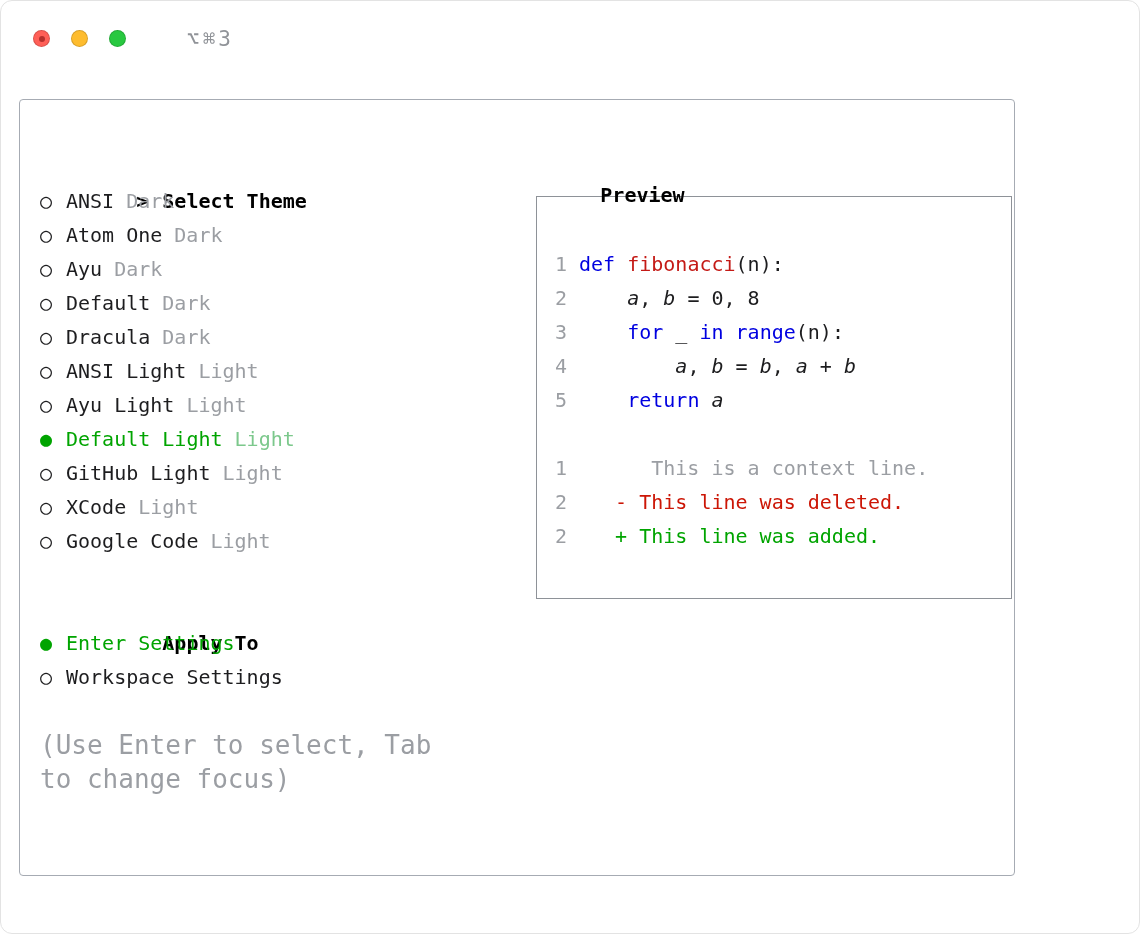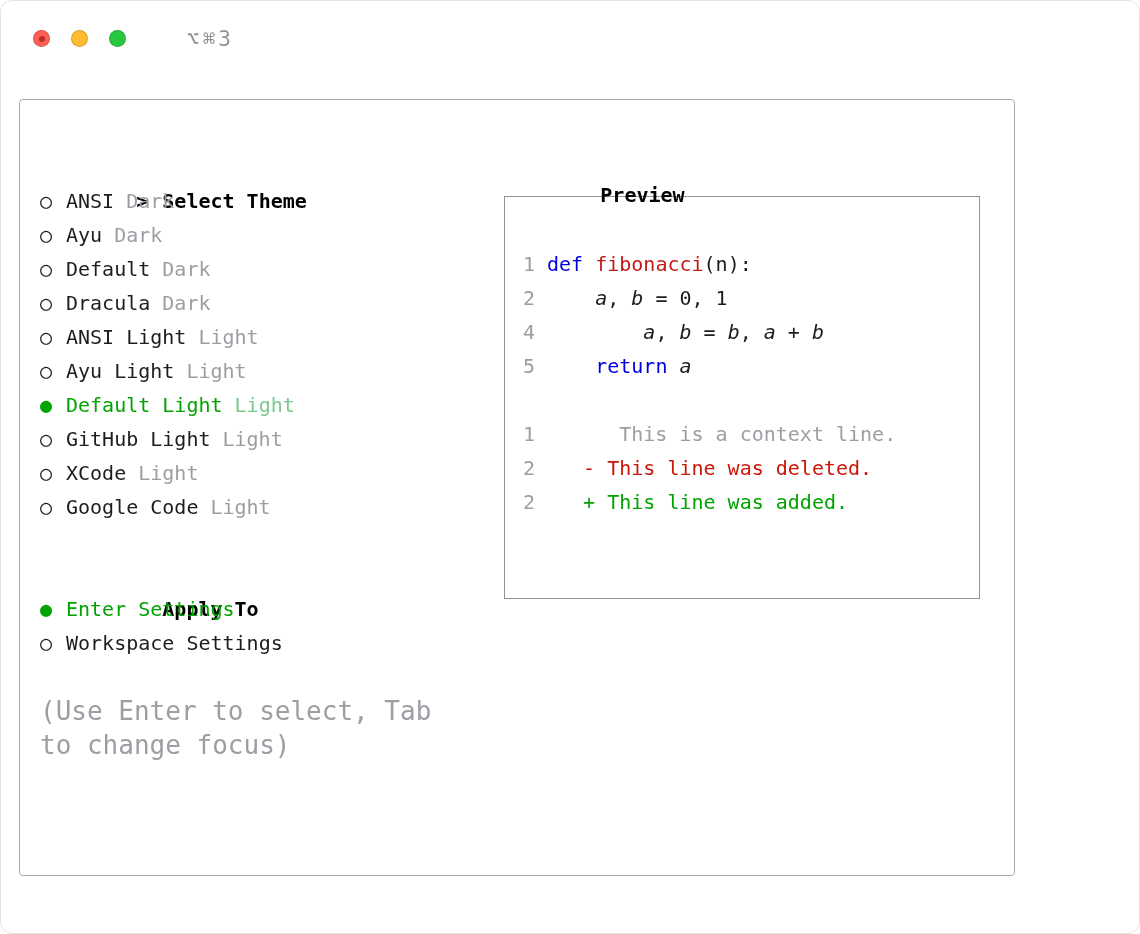--- a/index.html
+++ b/index.html
@@ -36,21 +36,21 @@
   .indent{padding-left:26px;}
   .opt-name{color:var(--text);text-align:center;}
   .variant{margin-left:12px;color:var(--muted-gray);}
   .option.selected .bullet{color:var(--accent-green);}
   .option.selected .opt-name{color:var(--accent-green);}
   .option.selected .variant{color:var(--selected-variant-green);}
   .option{cursor:pointer;}
   .spacer{height:34px;}
   .help{width:400px;color:var(--muted-gray);font-size:26px;line-height:34px;}
   .preview-col{position:absolute;left:484px;top:44px;font-size:20px;}
-  .preview-box{margin-top:18px;width:476px;height:403px;box-sizing:border-box;border:1px solid var(--preview-border);background:#fff;padding:50px 0 0 18px;overflow:hidden;}
+  .preview-box{margin-top:18px;width:476px;height:403px;box-sizing:border-box;border:1px solid var(--preview-border);background:#fff;padding:50px 0 0 18px;overflow:hidden;margin-left:32px;}
   .code-line{height:34px;line-height:34px;white-space:pre;font-size:20px;}
   .lnum{display:inline-block;width:12px;margin-right:12px;text-align:right;color:var(--muted-gray);}
   .tok-plain{color:var(--text);}
   .tok-keyword{color:var(--keyword-blue);}
   .tok-function{color:var(--function-red);}
   .tok-variable{color:var(--text);font-style:italic;}
   .tok-context{color:var(--muted-gray);}
   .tok-deleted{color:var(--deleted-red);}
   .tok-added{color:var(--added-green);}
 </style>
@@ -67,20 +67,21 @@
 
   <div class="panel">
 
     <div class="left-col">
       <div class="row">
         <span class="bullet heading">&gt;</span><span class="heading">Select Theme</span>
       </div>
 
       <div>
           <div class="row option"><span class="bullet">○</span><span class="opt-name">ANSI</span><span class="variant">Dark</span></div>
+          <div class="row option"><span class="bullet">○</span><span class="opt-name">Atom One</span><span class="variant">Dark</span></div>
           <div class="row option"><span class="bullet">○</span><span class="opt-name">Ayu</span><span class="variant">Dark</span></div>
           <div class="row option"><span class="bullet">○</span><span class="opt-name">Default</span><span class="variant">Dark</span></div>
           <div class="row option"><span class="bullet">○</span><span class="opt-name">Dracula</span><span class="variant">Dark</span></div>
           <div class="row option"><span class="bullet">○</span><span class="opt-name">ANSI Light</span><span class="variant">Light</span></div>
           <div class="row option"><span class="bullet">○</span><span class="opt-name">Ayu Light</span><span class="variant">Light</span></div>
           <div class="row option selected"><span class="bullet">●</span><span class="opt-name">Default Light</span><span class="variant">Light</span></div>
           <div class="row option"><span class="bullet">○</span><span class="opt-name">GitHub Light</span><span class="variant">Light</span></div>
           <div class="row option"><span class="bullet">○</span><span class="opt-name">XCode</span><span class="variant">Light</span></div>
           <div class="row option"><span class="bullet">○</span><span class="opt-name">Google Code</span><span class="variant">Light</span></div>
         </div>
@@ -101,21 +102,22 @@
       <div class="help">(Use Enter to select, Tab to change focus)</div>
     </div>
 
     <div class="preview-col">
       <div class="row">
         <span class="heading">Preview</span>
       </div>
       <div class="preview-box">
         <div>
             <div class="code-line"><span class="lnum">1</span><span class="lcontent"><span class="tok-keyword">def</span><span class="tok-plain"> </span><span class="tok-function">fibonacci</span><span class="tok-plain">(n):</span></span></div>
-            <div class="code-line"><span class="lnum">2</span><span class="lcontent"><span class="tok-plain">    </span><span class="tok-variable">a</span><span class="tok-plain">, </span><span class="tok-variable">b</span><span class="tok-plain"> = 0, 1</span></span></div>
+            <div class="code-line"><span class="lnum">2</span><span class="lcontent"><span class="tok-plain">    </span><span class="tok-variable">a</span><span class="tok-plain">, </span><span class="tok-variable">b</span><span class="tok-plain"> = 0, 8</span></span></div>
+            <div class="code-line"><span class="lnum">3</span><span class="lcontent"><span class="tok-plain">    </span><span class="tok-keyword">for</span><span class="tok-plain"> _ </span><span class="tok-keyword">in</span><span class="tok-plain"> </span><span class="tok-keyword">range</span><span class="tok-plain">(n):</span></span></div>
             <div class="code-line"><span class="lnum">4</span><span class="lcontent"><span class="tok-plain">        </span><span class="tok-variable">a</span><span class="tok-plain">, </span><span class="tok-variable">b</span><span class="tok-plain"> = </span><span class="tok-variable">b</span><span class="tok-plain">, </span><span class="tok-variable">a</span><span class="tok-plain"> + </span><span class="tok-variable">b</span></span></div>
             <div class="code-line"><span class="lnum">5</span><span class="lcontent"><span class="tok-plain">    </span><span class="tok-keyword">return</span><span class="tok-plain"> </span><span class="tok-variable">a</span></span></div>
             <div class="code-line"><span class="lnum"></span><span class="lcontent"></span></div>
             <div class="code-line"><span class="lnum">1</span><span class="lcontent"><span class="tok-context">      This is a context line.</span></span></div>
             <div class="code-line"><span class="lnum">2</span><span class="lcontent"><span class="tok-deleted">   - This line was deleted.</span></span></div>
             <div class="code-line"><span class="lnum">2</span><span class="lcontent"><span class="tok-added">   + This line was added.</span></span></div>
           </div>
       </div>
     </div>
 

